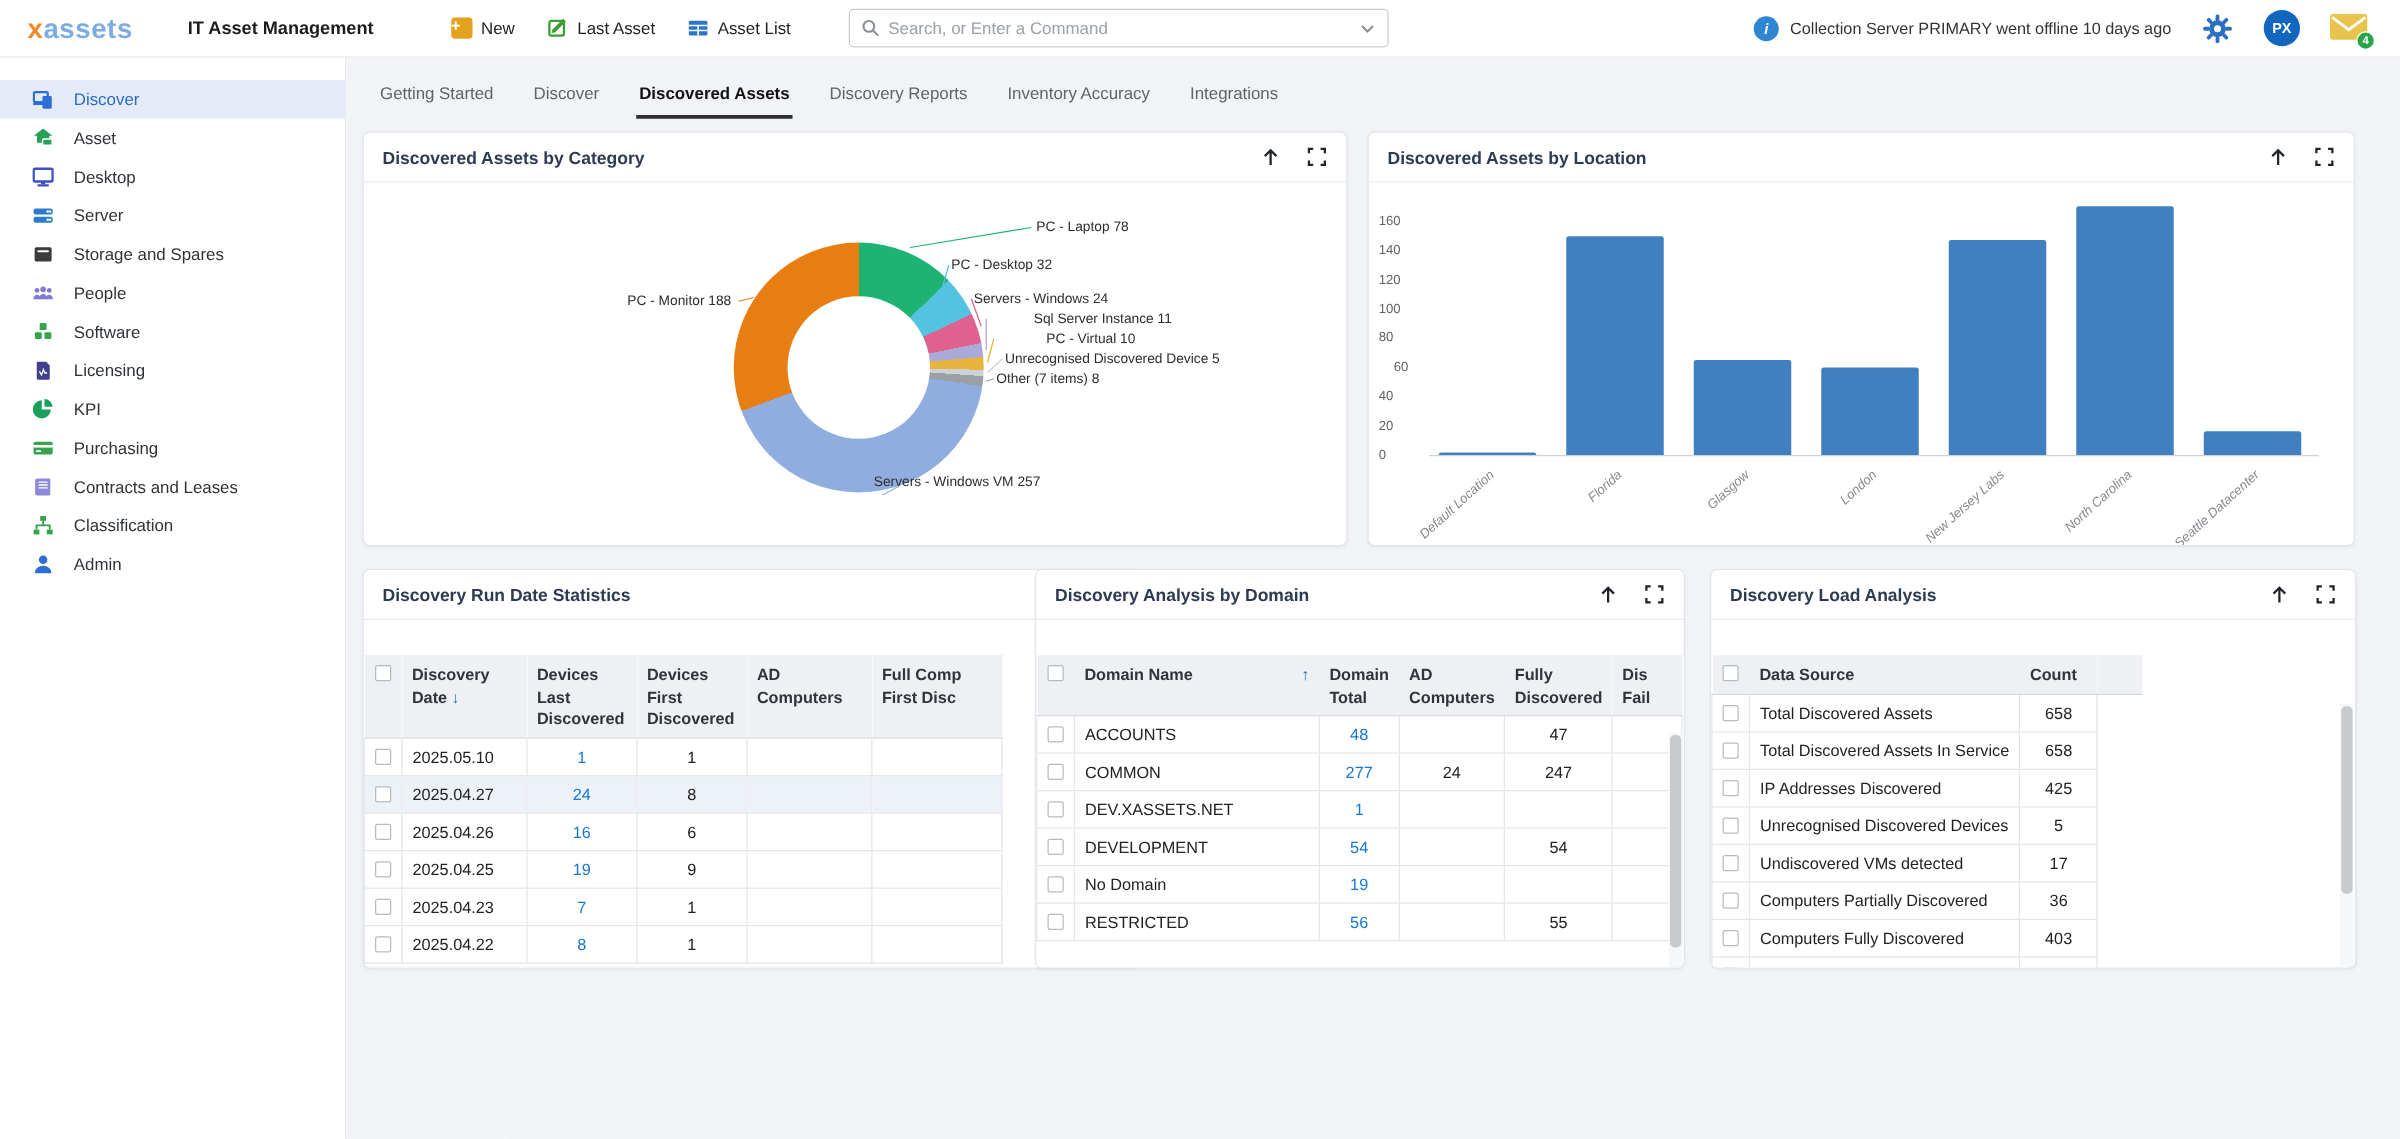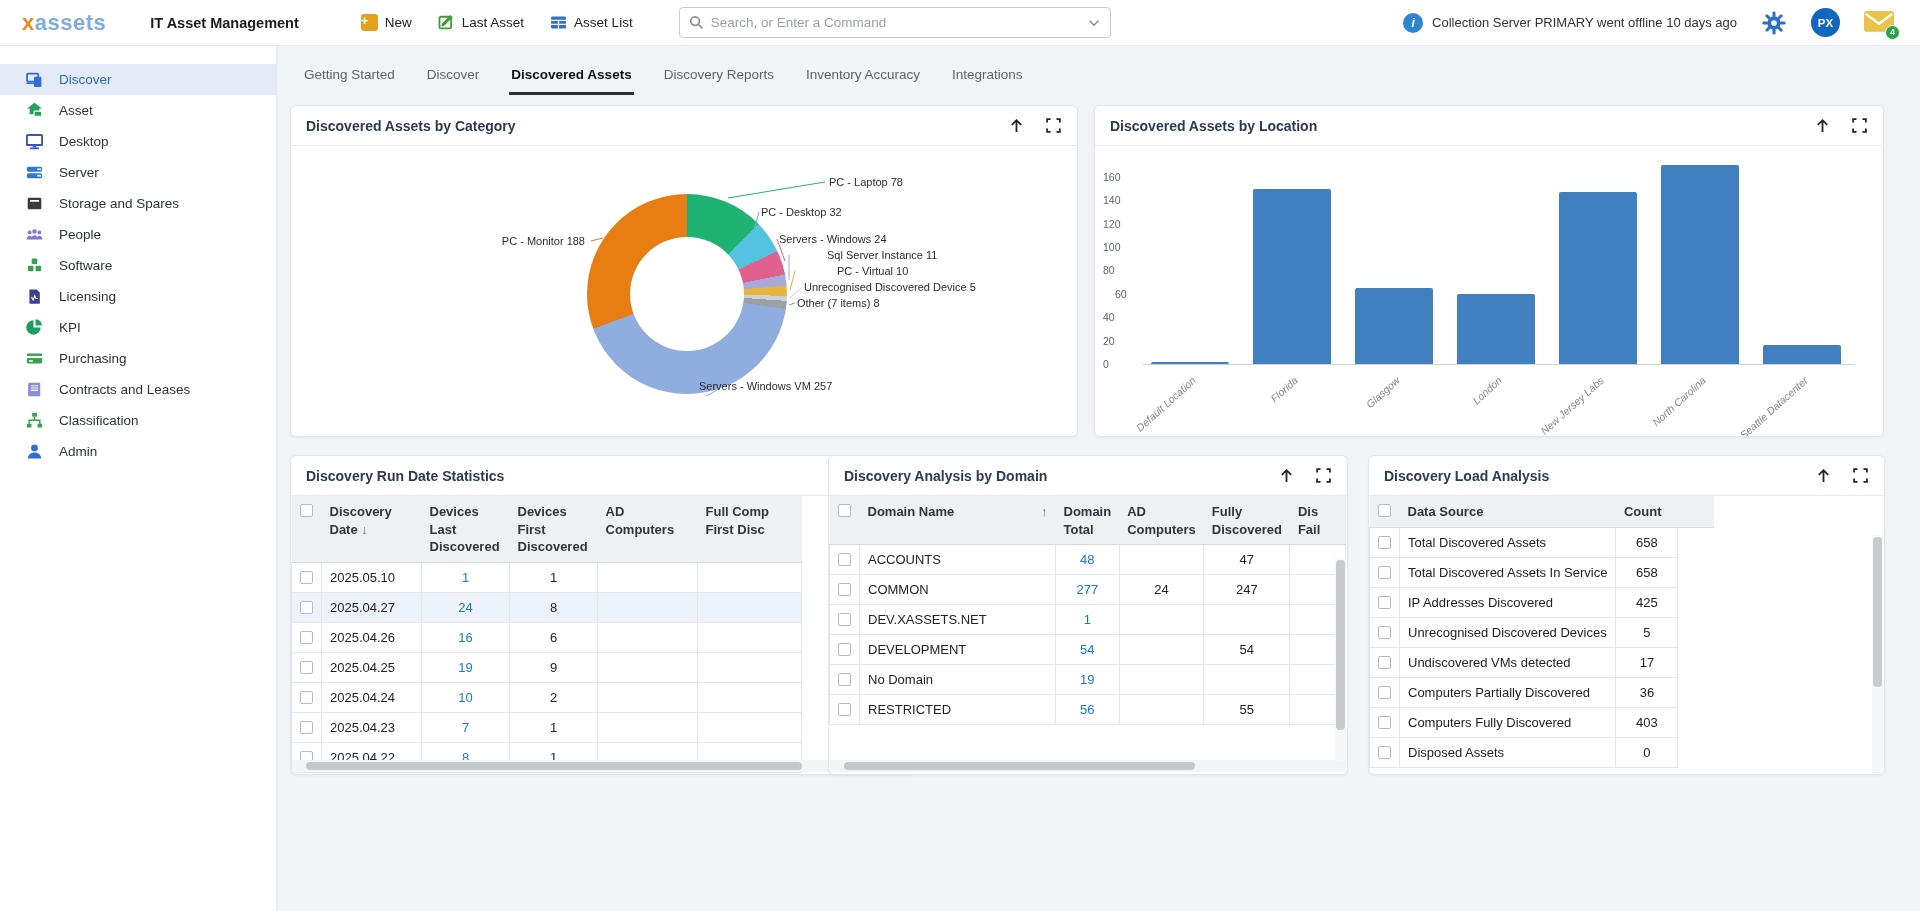--- a/index.html
+++ b/index.html
@@ -66,21 +66,21 @@
   .chart-svg { position:absolute; left:0; top:0; }
 
   
   .ytick { position:absolute; font-size:10.5px; color:#5f6368; width:32px; text-align:left; }
   .bar { position:absolute; border-radius:2px 2px 0 0; }
   .xlab { position:absolute; font-size:10.5px; font-style:italic; color:#85898e; text-align:right;
     transform:rotate(-42deg); transform-origin:right top; white-space:nowrap; }
   .axisline { position:absolute; height:1px; background:#cfd3d8; }
 
   
-  table.grid { border-collapse:collapse; table-layout:fixed; width:auto; }
+  table.grid { border-collapse:collapse; table-layout:fixed; width:auto;margin-top:28px; }
   table.grid th { background:#eef0f4; font-size:13px; font-weight:bold; color:#30353b; text-align:left;
     padding:7px 8px 6px; vertical-align:top; border-bottom:1px solid #d6dade; line-height:1.35; overflow:hidden; }
   table.grid td { font-size:13px; color:#222; border:1px solid #e3e6eb; padding:0 8px; height:30px;
     overflow:hidden; white-space:nowrap; background:#fff; }
   table.grid td.c, table.grid th.c { text-align:center; }
   table.grid td.link { color:#1878d2; cursor:pointer; }
   table.grid tr.hl td { background:#edf2f9; }
   table.grid td.nob { border:none; background:transparent; }
   .cbx { width:13px; height:13px; border:1px solid #b7bbc0; border-radius:2px; background:#fff; cursor:pointer; }
   th .cbx { margin-top:1px; }
@@ -468,30 +468,20 @@
               <td>2025.04.25</td>
               <td class="c link">19</td>
               <td class="c">9</td>
               <td class="c"></td>
               <td class="c"></td>
             </tr>
             <tr>
               <td class="c">
                 <div class="cbx" style="margin:0 auto"></div>
               </td>
-              <td>2025.04.24</td>
-              <td class="c link">10</td>
-              <td class="c">2</td>
-              <td class="c"></td>
-              <td class="c"></td>
-            </tr>
-            <tr>
-              <td class="c">
-                <div class="cbx" style="margin:0 auto"></div>
-              </td>
               <td>2025.04.23</td>
               <td class="c link">7</td>
               <td class="c">1</td>
               <td class="c"></td>
               <td class="c"></td>
             </tr>
             <tr>
               <td class="c">
                 <div class="cbx" style="margin:0 auto"></div>
               </td>

